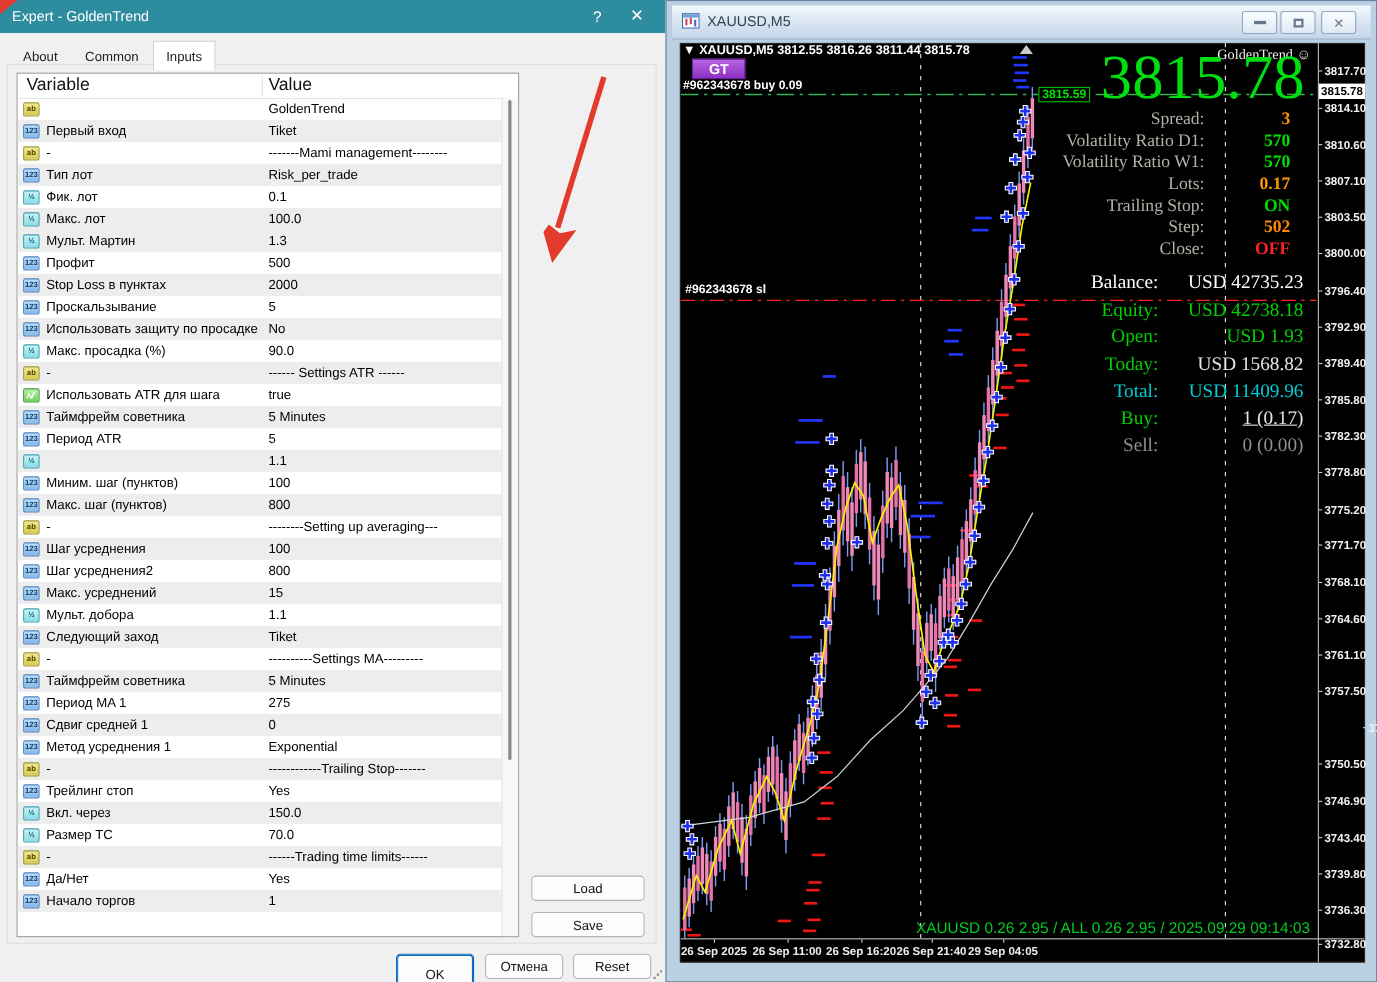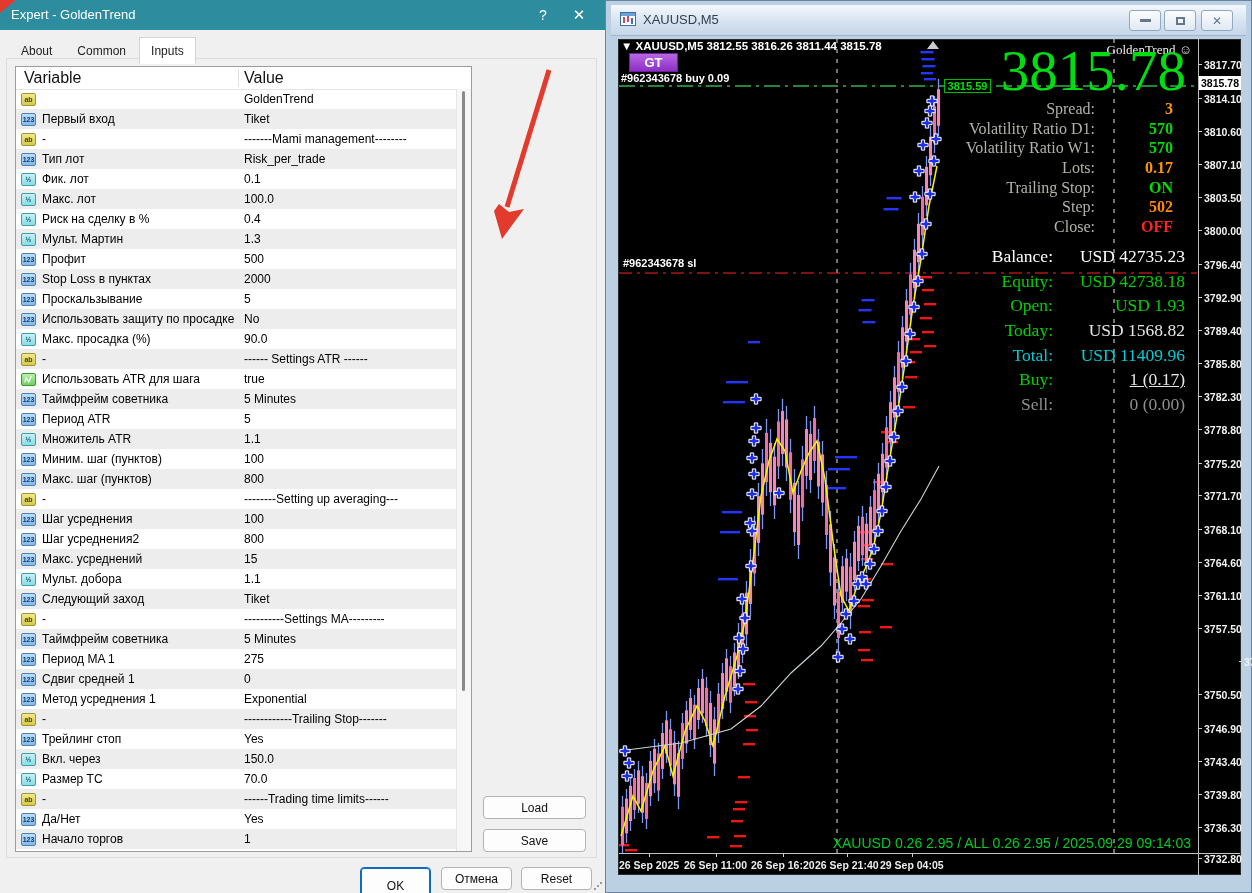--- a/index.html
+++ b/index.html
@@ -143,25 +143,20 @@
             <div class="prow">
               <div class="picon i-dbl">½</div>
               <span class="pvar">Фик.  лот</span>
               <span class="pval">0.1</span>
             </div>
             <div class="prow alt">
               <div class="picon i-dbl">½</div>
               <span class="pvar">Макс. лот</span>
               <span class="pval">100.0</span>
             </div>
-            <div class="prow">
-              <div class="picon i-dbl">½</div>
-              <span class="pvar">Риск на сделку в %</span>
-              <span class="pval">0.4</span>
-            </div>
             <div class="prow alt">
               <div class="picon i-dbl">½</div>
               <span class="pvar">Мульт. Мартин</span>
               <span class="pval">1.3</span>
             </div>
             <div class="prow">
               <div class="picon i-int">123</div>
               <span class="pvar">Профит</span>
               <span class="pval">500</span>
             </div>
@@ -202,21 +197,20 @@
               <span class="pvar">Таймфрейм советника</span>
               <span class="pval">5 Minutes</span>
             </div>
             <div class="prow">
               <div class="picon i-int">123</div>
               <span class="pvar">Период ATR</span>
               <span class="pval">5</span>
             </div>
             <div class="prow alt">
               <div class="picon i-dbl">½</div>
-              <span class="pvar">Множитель ATR</span>
               <span class="pval">1.1</span>
             </div>
             <div class="prow">
               <div class="picon i-int">123</div>
               <span class="pvar">Миним. шаг (пунктов)</span>
               <span class="pval">100</span>
             </div>
             <div class="prow alt">
               <div class="picon i-int">123</div>
               <span class="pvar">Макс. шаг (пунктов)</span>

